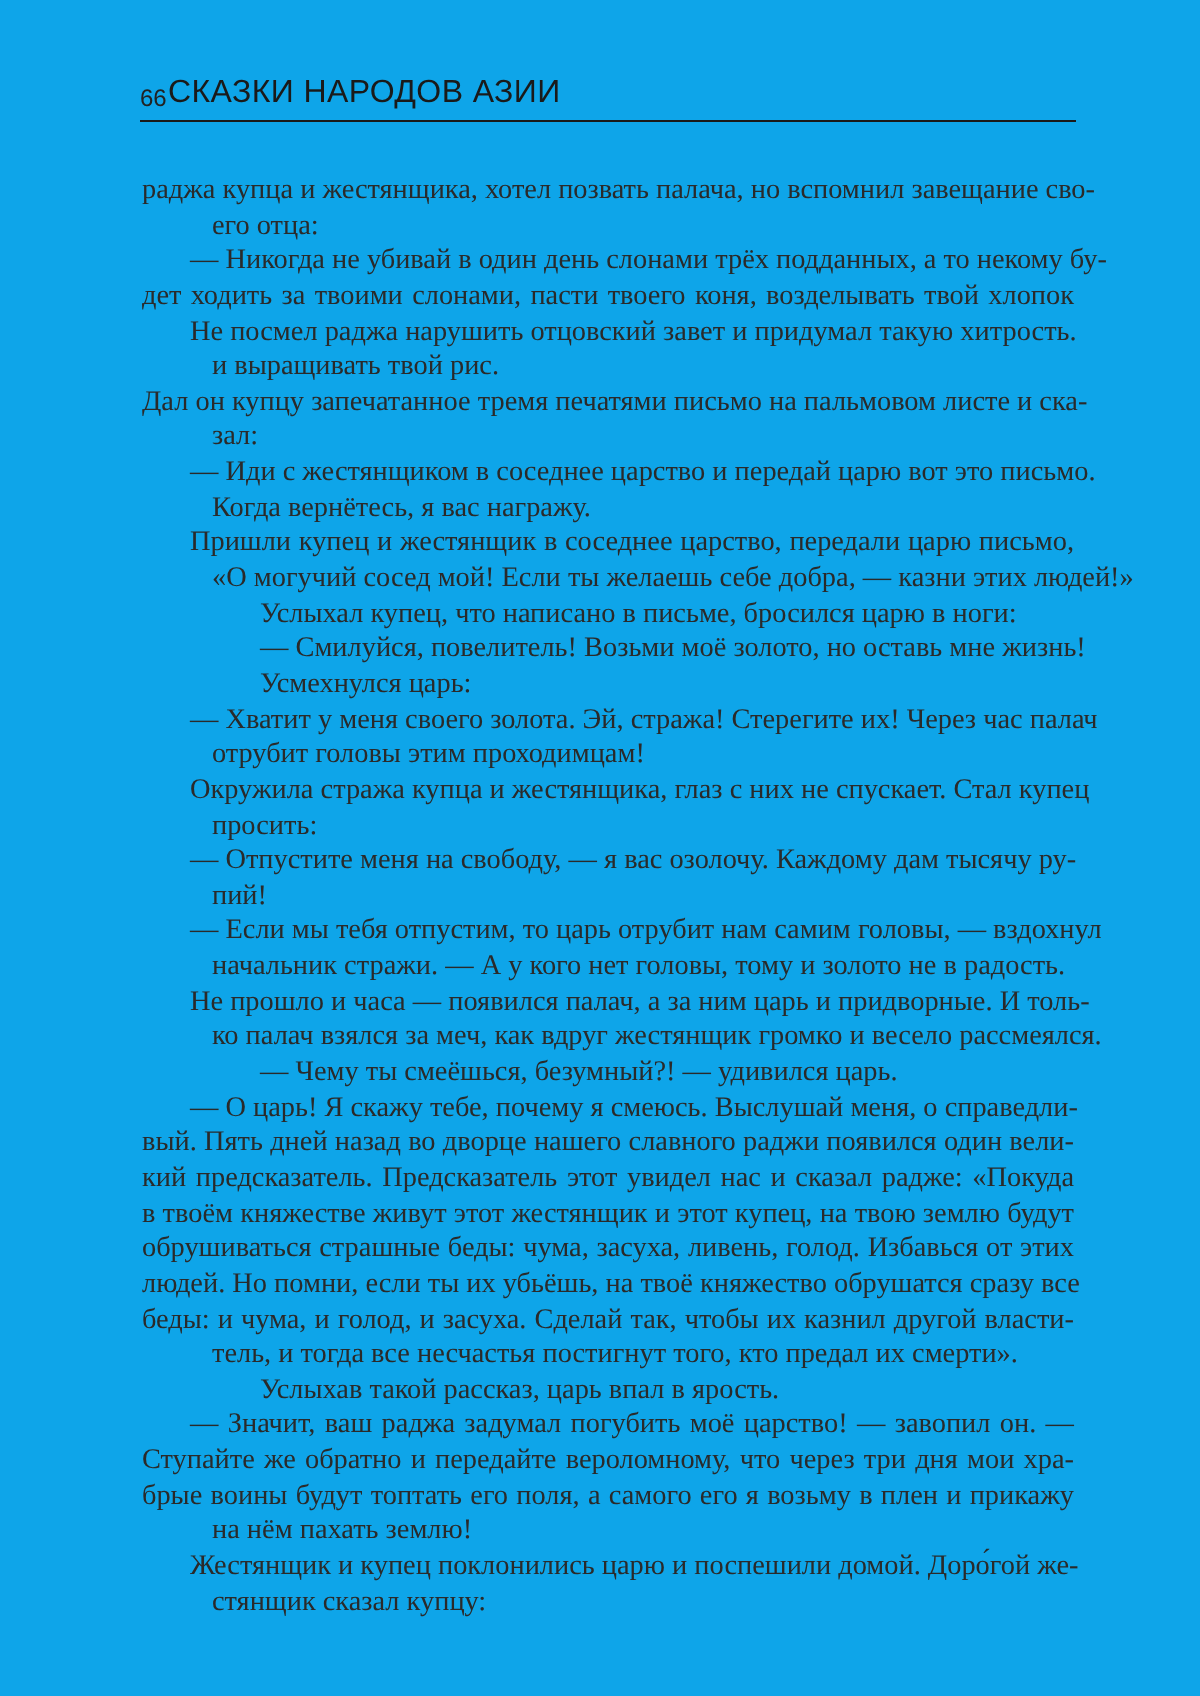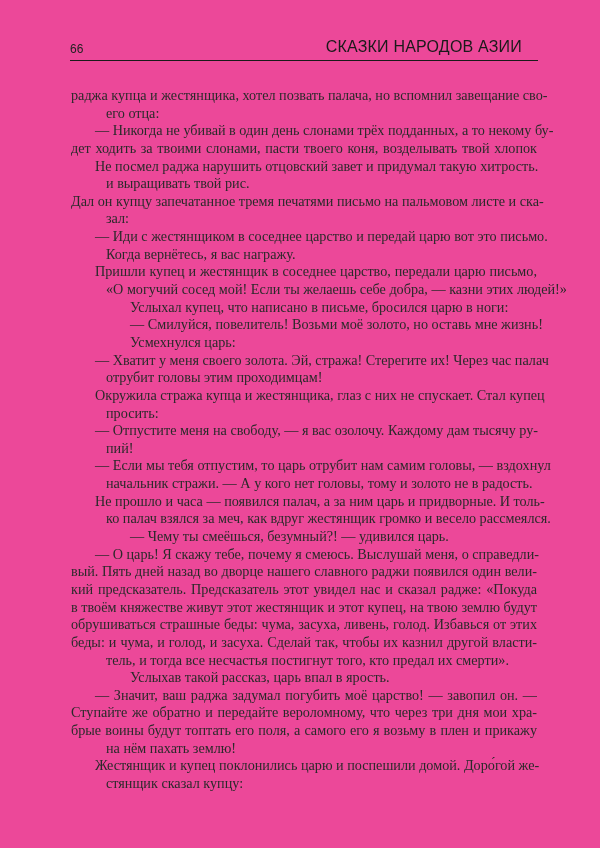--- a/index.html
+++ b/index.html
@@ -1,20 +1,20 @@
 <!DOCTYPE html>
 <html><head>
   <meta charset="utf-8">
   <style>
     html, body { margin: 0; padding: 0; background: #ffffff; }
     body { width: 600px; height: 848px; position: relative; overflow: hidden; }
-    .page { position: absolute; left: 0; top: 0; width: 600px; height: 848px; background: #ec4899; text-decoration: underline; }
+    .page { position: absolute; left: 0; top: 0; width: 600px; height: 848px; background: #0ea5e9; text-decoration: underline; }
     .header { position: absolute; left: 70px; top: 38px; width: 468px; height: 22px; border-bottom: 1.5px solid #1a1a1a; }
     .page-number { position: absolute; left: 0; top: 4px; font-family: "Liberation Sans", sans-serif; font-size: 12px; color: #222; }
-    .running-title { position: absolute; left: 0; right: 16px; top: 0; text-align: right; font-family: "Liberation Sans", sans-serif; font-size: 16px; color: #1a1a1a; letter-spacing: 0.2px; padding-left: 14px; }
+    .running-title { position: absolute; left: 0; right: 0; top: 0; text-align: left; font-family: "Liberation Sans", sans-serif; font-size: 16px; color: #1a1a1a; letter-spacing: 0.2px; padding-left: 14px; }
     .body { position: absolute; left: 71px; top: 87px; width: 466px; font-family: "Liberation Serif", serif; font-size: 14.2px; line-height: 17.65px; color: #2a2a2a; }
     .line { display: block; white-space: nowrap; text-align: justify; text-align-last: justify; height: 17.65px; overflow: visible; }
     .line.last { text-align-last: left; margin-left: 35px; }
     .line.indent { padding-left: 24px; }
   </style>
 </head>
 <body>
 
 <div class="page">
   <div class="header">
@@ -46,20 +46,21 @@
       <span class="line indent">— Если мы тебя отпустим, то царь отрубит нам самим головы, — вздохнул</span>
       <span class="line last">начальник стражи. — А у кого нет головы, тому и золото не в радость.</span>
       <span class="line indent">Не прошло и часа — появился палач, а за ним царь и придворные. И толь-</span>
       <span class="line last">ко палач взялся за меч, как вдруг жестянщик громко и весело рассмеялся.</span>
       <span class="line indent last">— Чему ты смеёшься, безумный?! — удивился царь.</span>
       <span class="line indent">— О царь! Я скажу тебе, почему я смеюсь. Выслушай меня, о справедли-</span>
       <span class="line">вый. Пять дней назад во дворце нашего славного раджи появился один вели-</span>
       <span class="line">кий предсказатель. Предсказатель этот увидел нас и сказал радже: «Покуда</span>
       <span class="line">в твоём княжестве живут этот жестянщик и этот купец, на твою землю будут</span>
       <span class="line">обрушиваться страшные беды: чума, засуха, ливень, голод. Избавься от этих</span>
+      <span class="line">людей. Но помни, если ты их убьёшь, на твоё княжество обрушатся сразу все</span>
       <span class="line">беды: и чума, и голод, и засуха. Сделай так, чтобы их казнил другой власти-</span>
       <span class="line last">тель, и тогда все несчастья постигнут того, кто предал их смерти».</span>
       <span class="line indent last">Услыхав такой рассказ, царь впал в ярость.</span>
       <span class="line indent">— Значит, ваш раджа задумал погубить моё царство! — завопил он. —</span>
       <span class="line">Ступайте же обратно и передайте вероломному, что через три дня мои хра-</span>
       <span class="line">брые воины будут топтать его поля, а самого его я возьму в плен и прикажу</span>
       <span class="line last">на нём пахать землю!</span>
       <span class="line indent">Жестянщик и купец поклонились царю и поспешили домой. Доро́гой же-</span>
       <span class="line last">стянщик сказал купцу:</span>
     </div>

